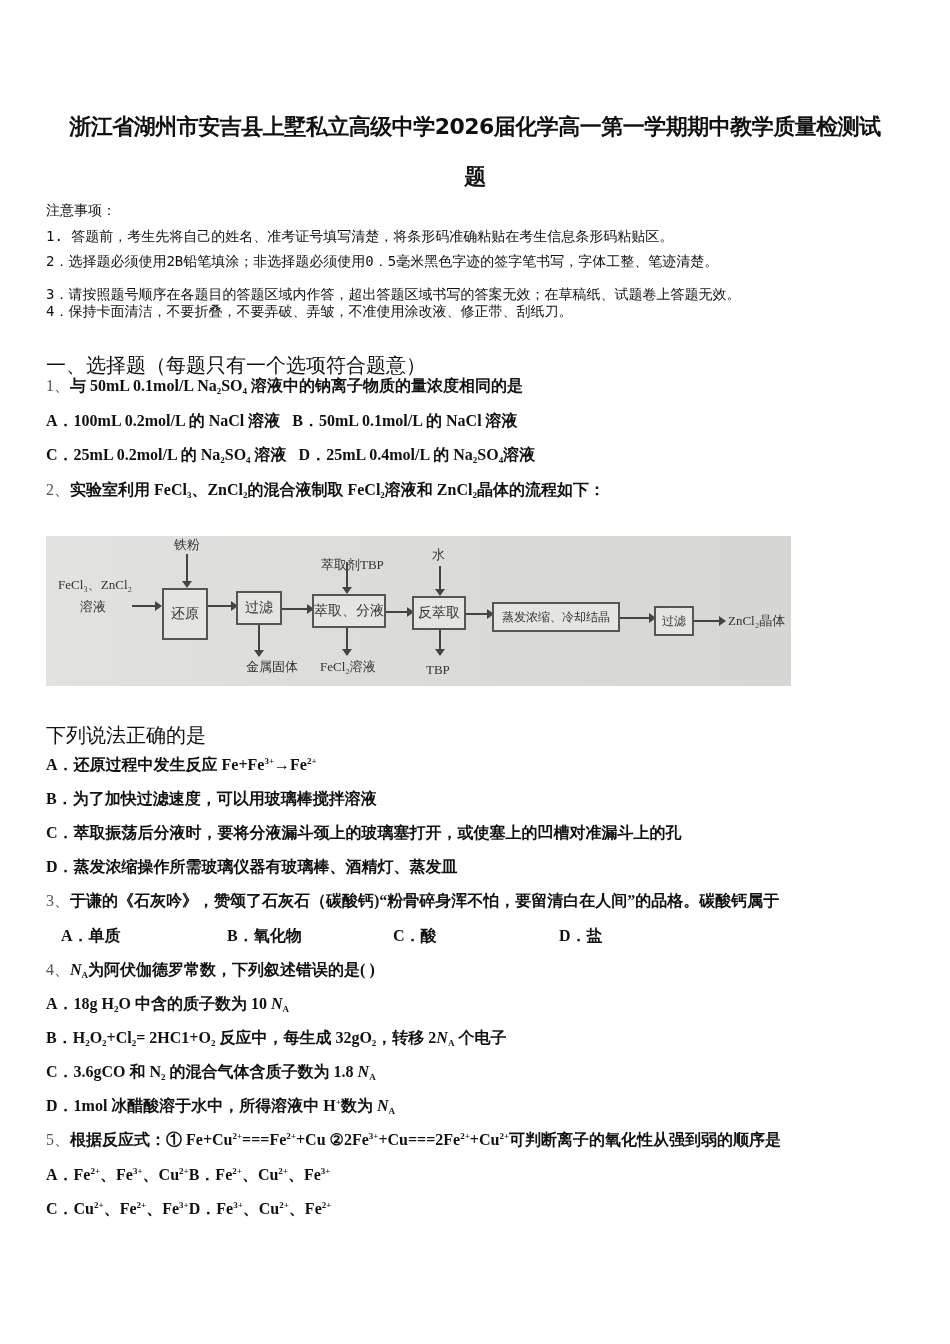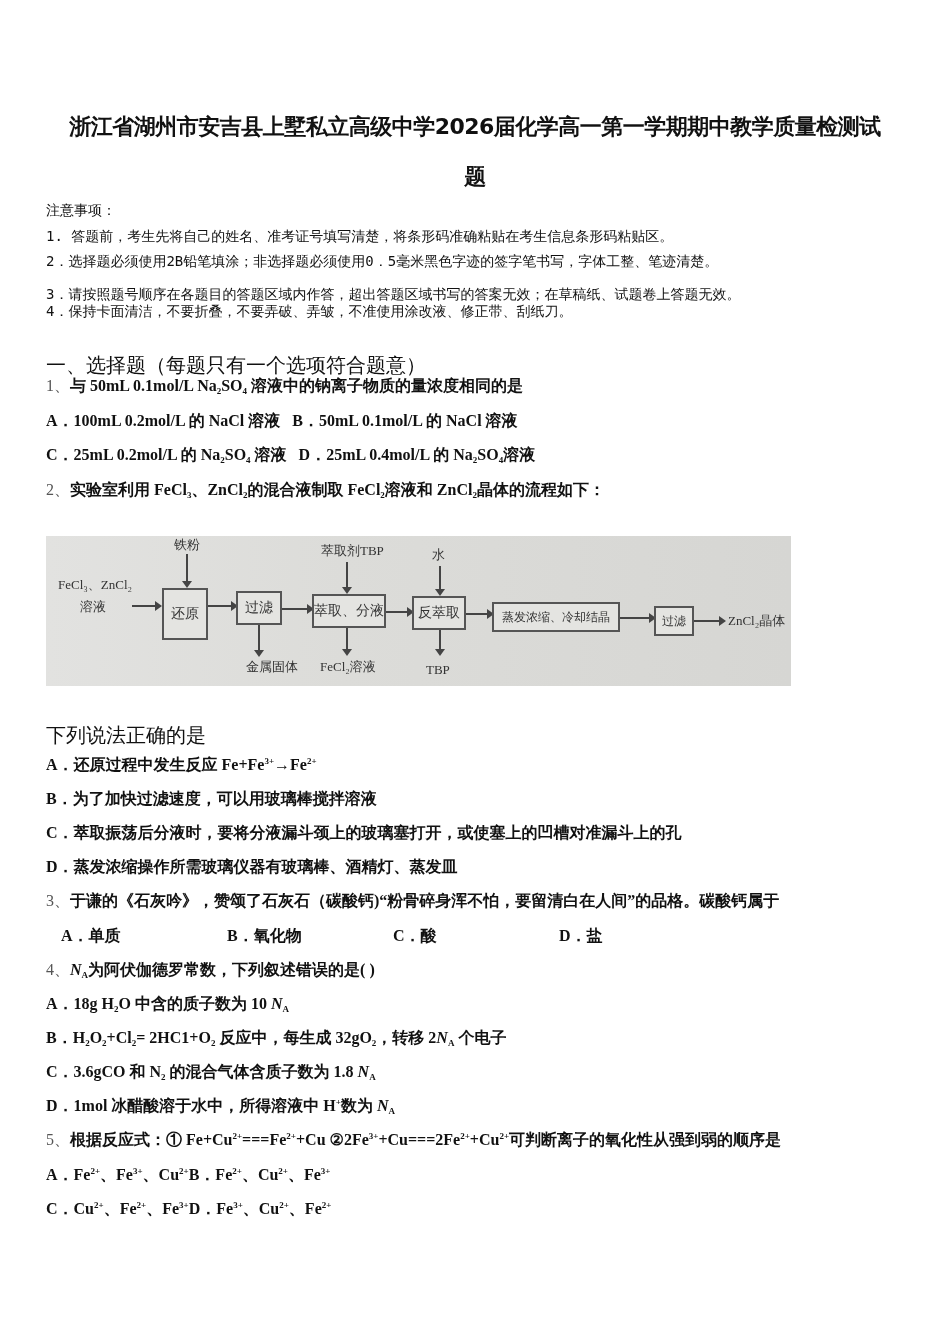--- a/index.html
+++ b/index.html
@@ -84,21 +84,21 @@
   <div class="dlabel" style="left:128px;top:0px;">铁粉</div>
   <div class="varrow" style="left:140px;top:18px;height:32px;"></div>
   <div class="dbox" style="left:116px;top:52px;width:46px;height:52px;">还原</div>
   <div class="harrow" style="left:162px;top:69px;width:28px;"></div>
 
   <div class="dbox" style="left:190px;top:55px;width:46px;height:34px;">过滤</div>
   <div class="varrow" style="left:212px;top:89px;height:30px;"></div>
   <div class="dlabel" style="left:200px;top:122px;">金属固体</div>
   <div class="harrow" style="left:236px;top:72px;width:30px;"></div>
 
-  <div class="dlabel" style="left:275px;top:6px;text-align:center;">萃取剂TBP</div>
+  <div class="dlabel" style="left:275px;top:20px;text-align:center;">萃取剂TBP</div>
   <div class="varrow" style="left:300px;top:26px;height:30px;"></div>
   <div class="dbox" style="left:266px;top:58px;width:74px;height:34px;">萃取、分液</div>
   <div class="varrow" style="left:300px;top:92px;height:26px;"></div>
   <div class="dlabel" style="left:274px;top:122px;">FeCl₂溶液</div>
   <div class="harrow" style="left:340px;top:75px;width:26px;"></div>
 
   <div class="dlabel" style="left:386px;top:10px;">水</div>
   <div class="varrow" style="left:393px;top:30px;height:28px;"></div>
   <div class="dbox" style="left:366px;top:60px;width:54px;height:34px;">反萃取</div>
   <div class="varrow" style="left:393px;top:94px;height:24px;"></div>

